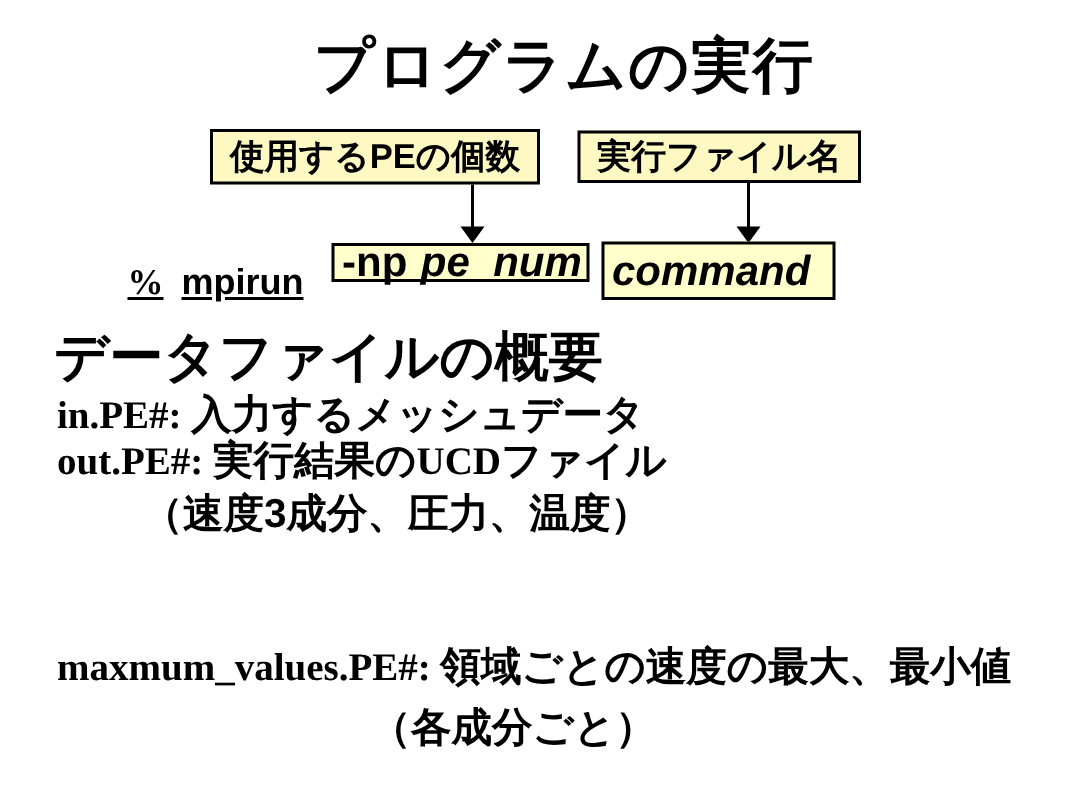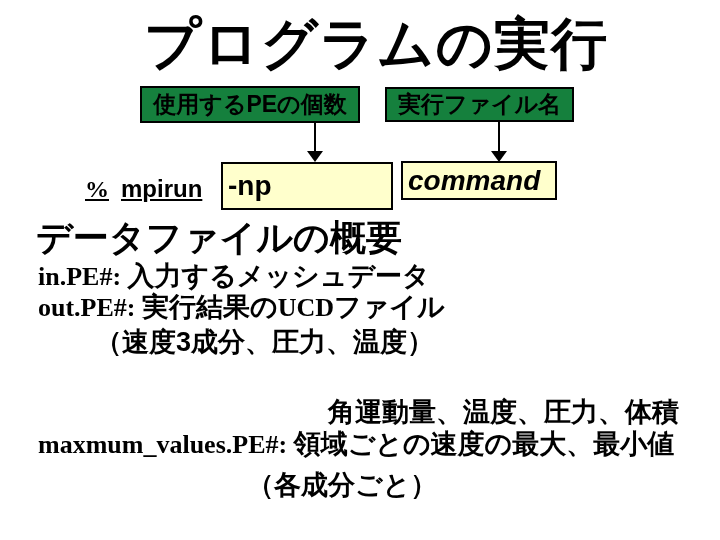--- a/index.html
+++ b/index.html
@@ -12,28 +12,28 @@
     font-family: "Liberation Sans", "DejaVu Sans", sans-serif;
     color: #000000;
   }
   .jp   { font-family: "Liberation Sans", "DejaVu Sans", sans-serif; font-weight: 700; }
   .lat  { font-family: "Liberation Serif", "DejaVu Serif", serif;   font-weight: 700; }
 
   .title {
     position: absolute;
     left: 32px; top: 16px; width: 688px;
     text-align: center;
-    font-size: 56px; line-height: 56px; font-weight: 700;
+    font-size: 40px; line-height: 56px; font-weight: 700;
     letter-spacing: 1px;
     white-space: nowrap;
   }
 
   .callout-box {
     position: absolute;
-    background: #15803d;
+    background: #fef9c3;
     border: 2px solid #000000;
     box-sizing: border-box;
     display: flex; align-items: center; justify-content: center;
     font-size: 23px; font-weight: 700;
     white-space: nowrap;
   }
   .callout-pe   { left: 140px; top: 86px; width: 220px; height: 37px; }
   .callout-exec { left: 385px; top: 87px; width: 189px; height: 35px; }
 
   .arrow-line {
@@ -66,21 +66,21 @@
   .cmd-box {
     position: absolute;
     background: #FFFFCC;
     border: 2px solid #000000;
     box-sizing: border-box;
     display: flex; align-items: center;
     padding-left: 5px;
     font-size: 28px; font-weight: 700;
     white-space: nowrap;
   }
-  .cmd-box-np      { left: 221px; top: 162px; width: 172px; height: 48px; }
+  .cmd-box-np      { left: 221px; top: 162px; width: 172px; height: 26px; }
   .cmd-box-command { left: 401px; top: 161px; width: 156px; height: 39px; }
   .ital { font-style: italic; }
   .npflag { margin-right: 9px; }
 
   .section-heading {
     position: absolute;
     left: 36px; top: 218px;
     font-size: 36px; line-height: 40px; font-weight: 700;
     white-space: nowrap;
   }
@@ -117,39 +117,37 @@
   <div class="arrow-head arrow-head-1"></div>
   <div class="arrow-line arrow-line-2"></div>
   <div class="arrow-head arrow-head-2"></div>
 
   <div class="cmd-prefix">
     <span class="prompt">%</span><span class="prog">mpirun</span>
   </div>
 
   <div class="cmd-box cmd-box-np">
     <span class="npflag">-np</span>
+      <span class="ital">pe_num</span>
   </div>
   <div class="cmd-box cmd-box-command">
     <span class="ital">command</span>
   </div>
 
   <div class="section-heading jp">データファイルの概要</div>
 
   <div class="file-line line-0">
     <span class="lat">in.PE#: </span><span class="jp">入力するメッシュデータ</span>
   </div>
   <div class="file-line line-1">
     <span class="lat">out.PE#: </span><span class="jp">実行結果の</span><span class="lat">UCD</span><span class="jp">ファイル</span>
   </div>
   <div class="file-line line-2">
     <span class="jp">（速度3成分、圧力、温度）</span>
   </div>
-  <div class="file-line line-4">
-    <span class="jp">角運動量、温度、圧力、体積</span>
-  </div>
   <div class="file-line line-5">
     <span class="lat">maxmum_values.PE#: </span><span class="jp">領域ごとの速度の最大、最小値</span>
   </div>
   <div class="file-line line-6">
     <span class="jp">（各成分ごと）</span>
   </div>
 
 </div>
 
 </body></html>

